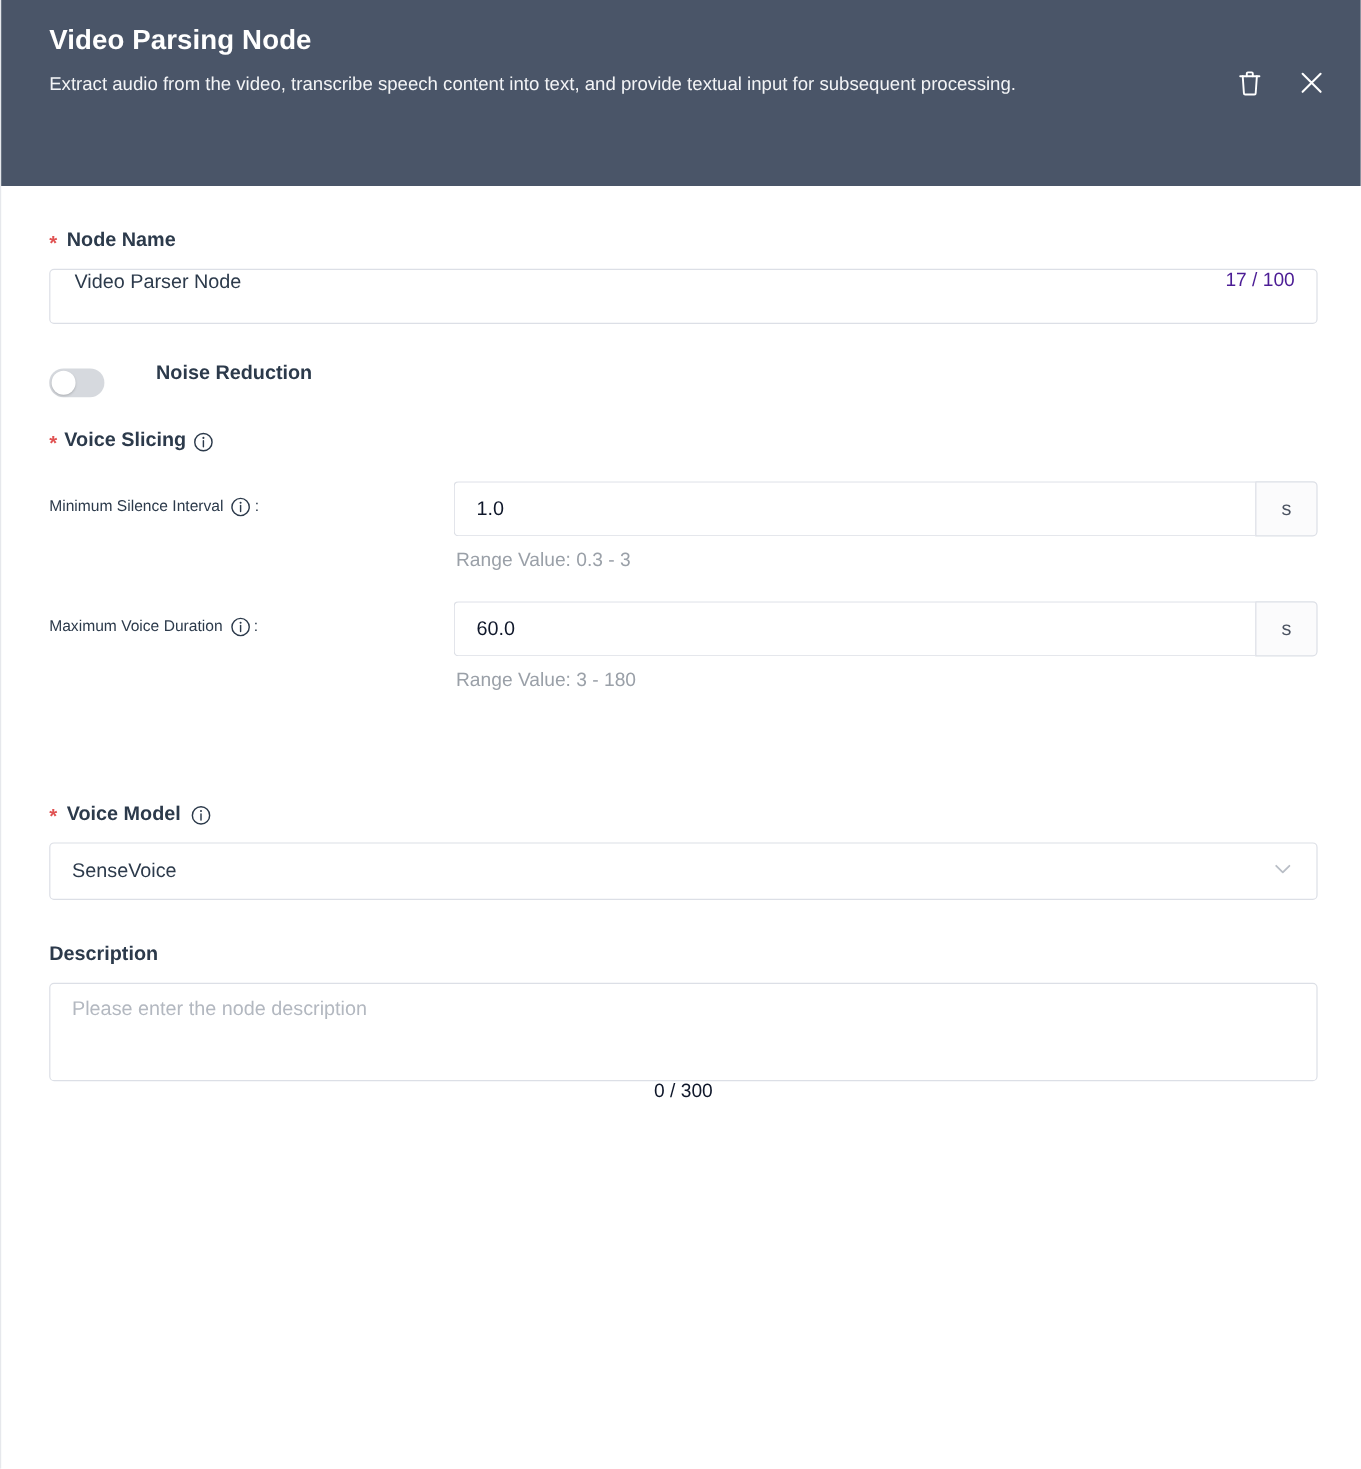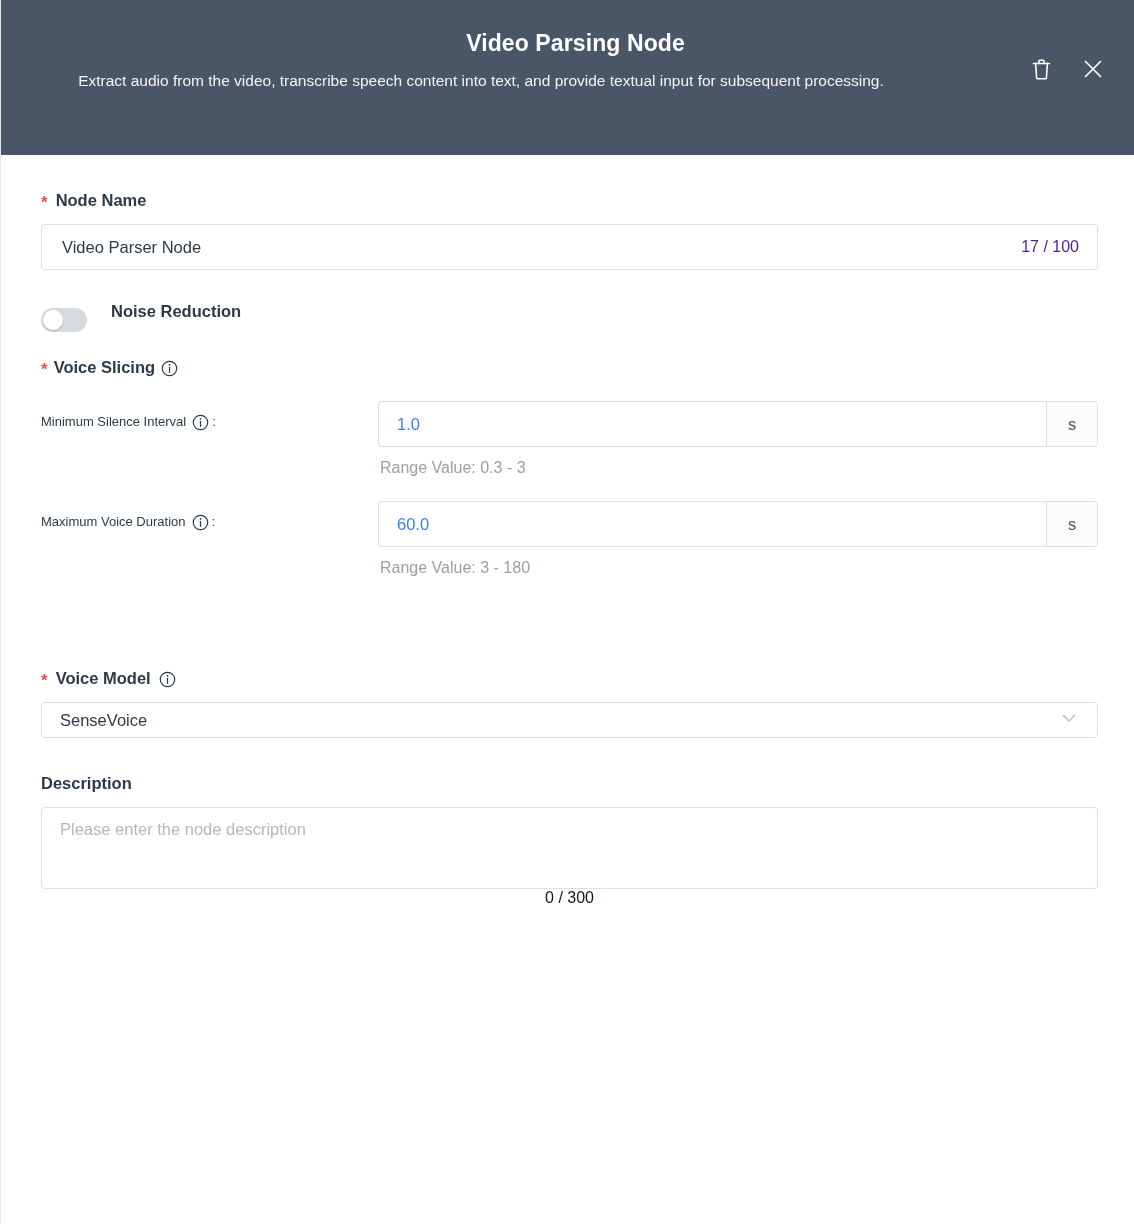--- a/index.html
+++ b/index.html
@@ -19,24 +19,23 @@
     width: 1134px;
     height: 1224px;
     background: #ffffff;
     border-left: 1px solid #e6e8ec;
     position: relative;
   }
   
   .header {
     background: #4a5568;
     color: #ffffff;
-    padding: 30px 24px 20px 40px;
+    padding: 20px 24px 20px 40px;
     height: 155px;
     position: relative;
-    text-align: center;
   }
   .header-title {
     font-size: 23px;
     font-weight: bold;
     letter-spacing: 0.1px;
     margin: 0 0 10px 0;
     line-height: 1.2;
   }
   .header-desc {
     font-size: 15.5px;
@@ -90,21 +89,21 @@
     top: 1px;
   }
   
   .text-input-wrap {
     position: relative;
     width: 1057px;
     height: 46px;
     border: 1px solid #dcdfe6;
     border-radius: 4px;
     display: flex;
-    align-items: center;
+    align-items: flex-start;
     padding: 0 18px;
     background: #fff;
   }
   .text-input-wrap input {
     border: none;
     outline: none;
     flex: 1;
     font-size: 16.5px;
     color: #2c3a4b;
     font-family: "Liberation Sans", sans-serif;
@@ -112,22 +111,23 @@
   }
   .counter {
     font-size: 16px;
     color: #4c1d95;
     margin-left: 10px;
     white-space: nowrap;
   }
   
   .toggle-row {
     display: flex;
-    align-items: flex-end;
+    align-items: center;
     margin-top: 32px;
+    gap: 19px;
   }
   .toggle {
     width: 46px;
     height: 24px;
     border-radius: 12px;
     background: #d6d9de;
     position: relative;
     flex: none;
     margin-top: 3px;
     cursor: pointer;
@@ -193,21 +193,21 @@
     width: 720px;
   }
   .num-input-group input {
     flex: 1;
     border: 1px solid #dcdfe6;
     border-right: none;
     border-radius: 4px 0 0 4px;
     outline: none;
     font-size: 16.5px;
     padding: 0 18px;
-    color: #3b82f6;
+    color: #0f172a;
     font-family: "Liberation Sans", sans-serif;
     background: #fff;
   }
   .unit-box {
     width: 52px;
     border: 1px solid #dcdfe6;
     border-radius: 0 4px 4px 0;
     background: #fbfbfc;
     display: flex;
     align-items: center;
@@ -217,21 +217,21 @@
   }
   .range-hint {
     font-size: 16px;
     color: #9aa0a8;
     margin-top: 12px;
     padding-left: 2px;
   }
   
   .select-box {
     width: 1057px;
-    height: 36px;
+    height: 48px;
     border: 1px solid #dcdfe6;
     border-radius: 4px;
     display: flex;
     align-items: center;
     padding: 0 18px;
     font-size: 16.5px;
     color: #2c3a4b;
     justify-content: space-between;
     background: #fff;
     cursor: pointer;

